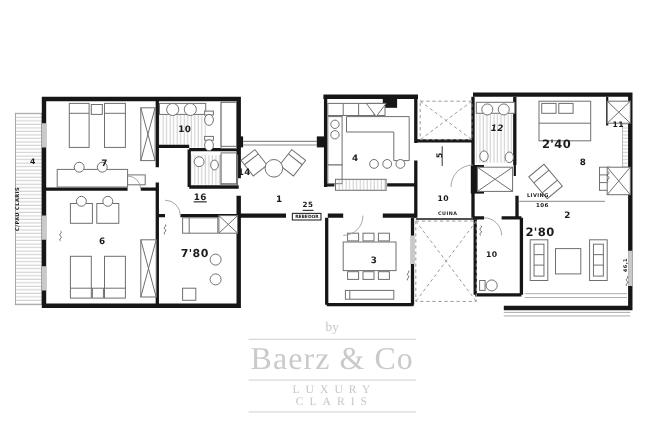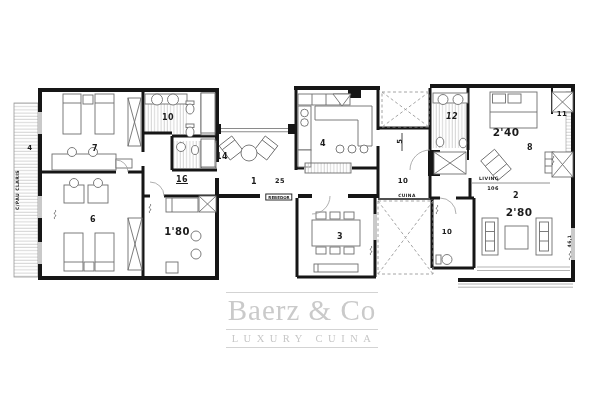--- a/index.html
+++ b/index.html
@@ -3,21 +3,21 @@
 <meta charset="utf-8">
 <style>
   html,body{margin:0;padding:0;background:#ffffff;}
   #stage{position:relative;width:600px;height:400px;background:#ffffff;overflow:hidden;
          font-family:"DejaVu Sans",sans-serif;}
   svg.plan{position:absolute;left:0;top:0;}
   #plan-labels{position:absolute;left:0;top:0;width:600px;height:400px;pointer-events:none;}
   .plan-label{position:absolute;transform:translate(-50%,-50%);font-weight:bold;color:#1c1c1c;
               letter-spacing:.4px;white-space:nowrap;line-height:1;font-family:"DejaVu Sans",sans-serif;}
   .plan-label.boxed{border:0.8px solid #2a2a2a;background:#fff;padding:0.5px 2px;letter-spacing:0;}
-  .plan-label.underlined{border-bottom:0.9px solid #2a2a2a;padding-bottom:11px;}
+  .plan-label.underlined{border-bottom:0.9px solid #2a2a2a;padding-bottom:1px;}
   .watermark{position:absolute;left:226px;top:290px;width:152px;text-align:center;color:#c7c7c7;}
   .wm-by{font-family:"Liberation Serif",serif;font-size:12px;margin-bottom:3px;}
   .wm-rule{border-top:1px solid #d3d3d3;margin:2px 0;}
   .wm-brand{font-family:"Liberation Serif",serif;font-size:29px;letter-spacing:1px;
             color:#cacaca;margin:2px 0 1px 0;line-height:1.1;}
   .wm-tagline{font-family:"Liberation Serif",serif;font-size:10.5px;letter-spacing:5.5px;
               margin:3px 0 3px 4px;color:#c7c7c7;}
 </style>
 </head>
 <body>
@@ -231,42 +231,43 @@
   </svg>
 
   <div id="plan-labels">
       <span class="plan-label" style="left: 18px; top: 190px; font-size: 4.6px; transform: translate(-50%, -50%) rotate(-90deg);">C/PAU CLARIS</span>
       <span class="plan-label" style="left: 30px; top: 148px; font-size: 7px;">4</span>
       <span class="plan-label" style="left: 95px; top: 149px; font-size: 8px;">7</span>
       <span class="plan-label" style="left: 168px; top: 118px; font-size: 8px;">10</span>
       <span class="plan-label" style="left: 194px; top: 157px; font-size: 8px; margin-left: 28px;">14</span>
       <span class="plan-label" style="left: 182px; top: 180px; font-size: 8px; text-decoration: underline;">16</span>
       <span class="plan-label" style="left: 93px; top: 220px; font-size: 8px;">6</span>
-      <span class="plan-label" style="left: 177px; top: 232px; font-size: 10px;">1'80</span>
+      <span class="plan-label" style="left: 177px; top: 232px; font-size: 10px;">7'80</span>
       <span class="plan-label" style="left: 254px; top: 182px; font-size: 8px;">1</span>
       <span class="plan-label underlined" style="left: 280px; top: 187px; font-size: 6.5px;">25</span>
       <span class="plan-label boxed" style="left: 279px; top: 197px; font-size: 4px;">REBEDOR</span>
       <span class="plan-label" style="left: 323px; top: 144px; font-size: 8px;">4</span>
       <span class="plan-label" style="left: 400px; top: 141px; font-size: 7px; transform: translate(-50%, -50%) rotate(-90deg);">5</span>
       <span class="plan-label" style="left: 403px; top: 181px; font-size: 7px;">10</span>
       <span class="plan-label" style="left: 407px; top: 196px; font-size: 4.4px;">CUINA</span>
       <span class="plan-label" style="left: 452px; top: 117px; font-size: 8px; font-style: italic;">12</span>
       <span class="plan-label" style="left: 506px; top: 132px; font-size: 10.5px;">2'40</span>
       <span class="plan-label" style="left: 562px; top: 114px; font-size: 7px; text-align: right;">11</span>
       <span class="plan-label" style="left: 530px; top: 148px; font-size: 8px;">8</span>
       <span class="plan-label" style="left: 489px; top: 179px; font-size: 4.6px;">LIVING</span>
       <span class="plan-label" style="left: 493px; top: 188px; font-size: 5px;">106</span>
       <span class="plan-label" style="left: 516px; top: 196px; font-size: 8px;">2</span>
-      <span class="plan-label" style="left: 519px; top: 212px; font-size: 10.5px;">2'80</span>
+      <span class="plan-label" style="left: 491px; top: 212px; font-size: 10.5px;">2'80</span>
       <span class="plan-label" style="left: 447px; top: 232px; font-size: 7px;">10</span>
       <span class="plan-label" style="left: 340px; top: 237px; font-size: 8px;">3</span>
       <span class="plan-label" style="left: 570px; top: 241px; font-size: 4.6px; transform: translate(-50%, -50%) rotate(-90deg);">46,1</span>
     </div>
 
   <div class="watermark">
+    <div class="wm-by">by</div>
     <div class="wm-rule"></div>
     <div class="wm-brand">Baerz &amp; Co</div>
     <div class="wm-rule"></div>
-    <div class="wm-tagline">LUXURY CUINA</div>
+    <div class="wm-tagline">LUXURY CLARIS</div>
     <div class="wm-rule"></div>
   </div>
 
 </div>
 
 </body></html>

